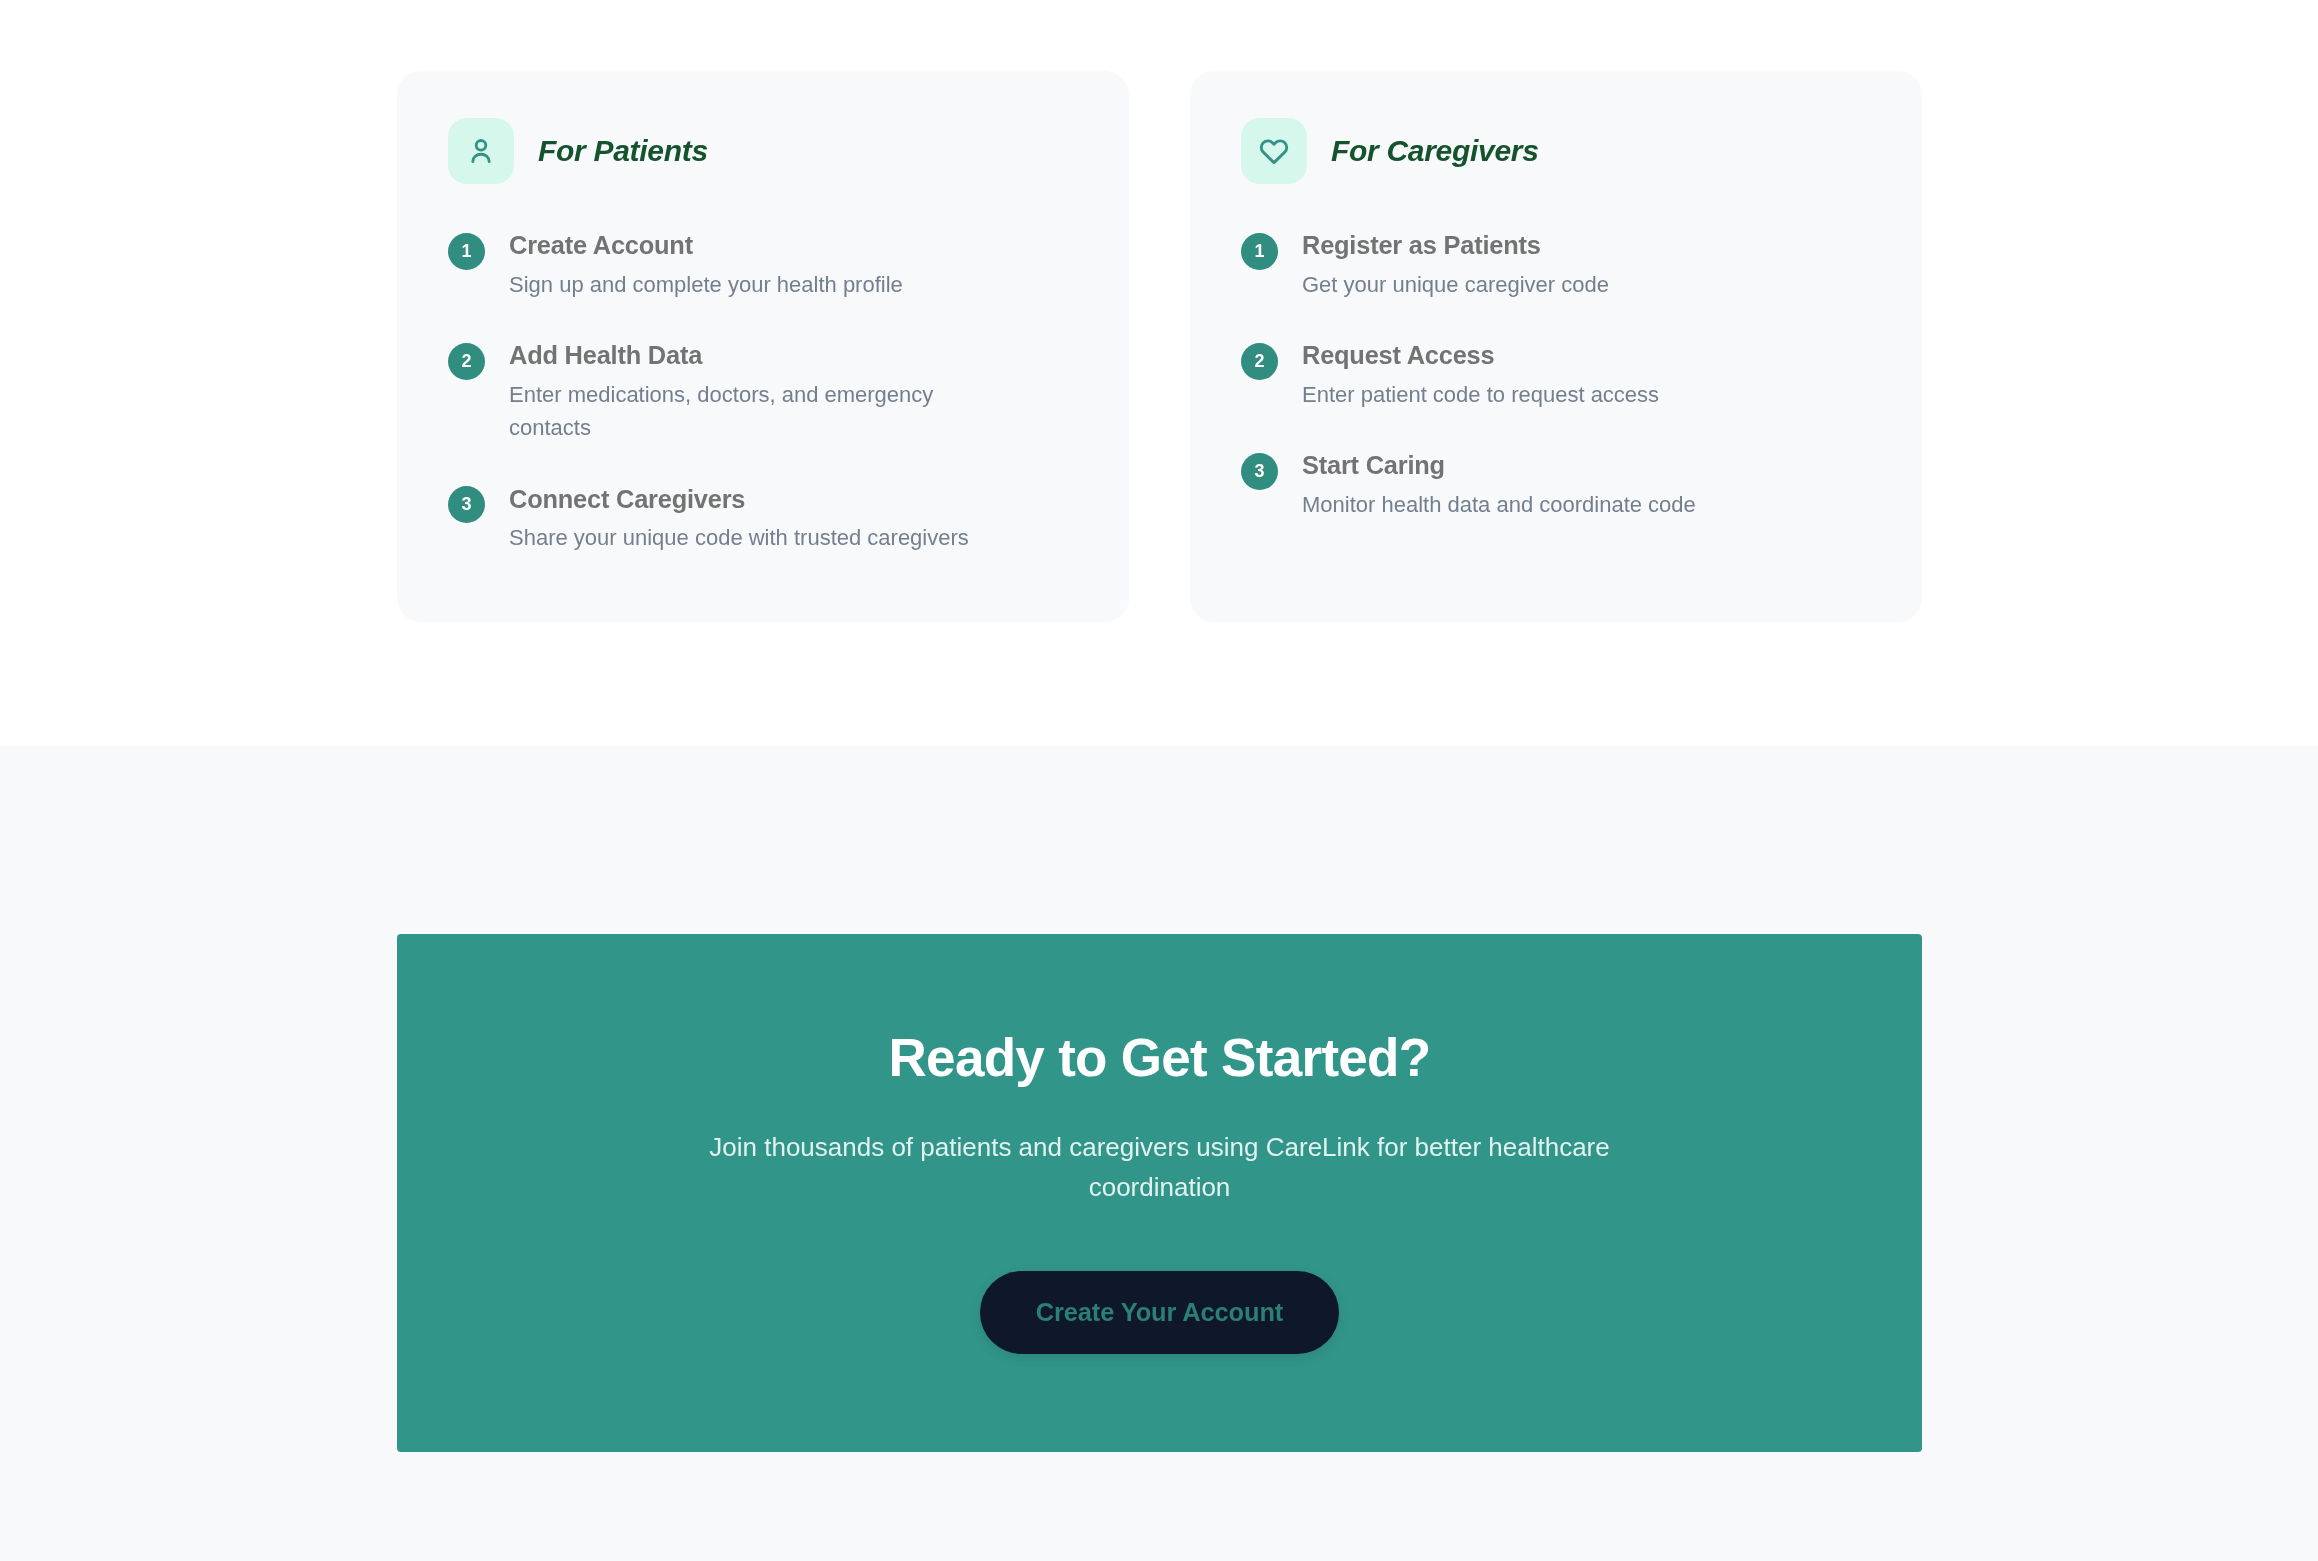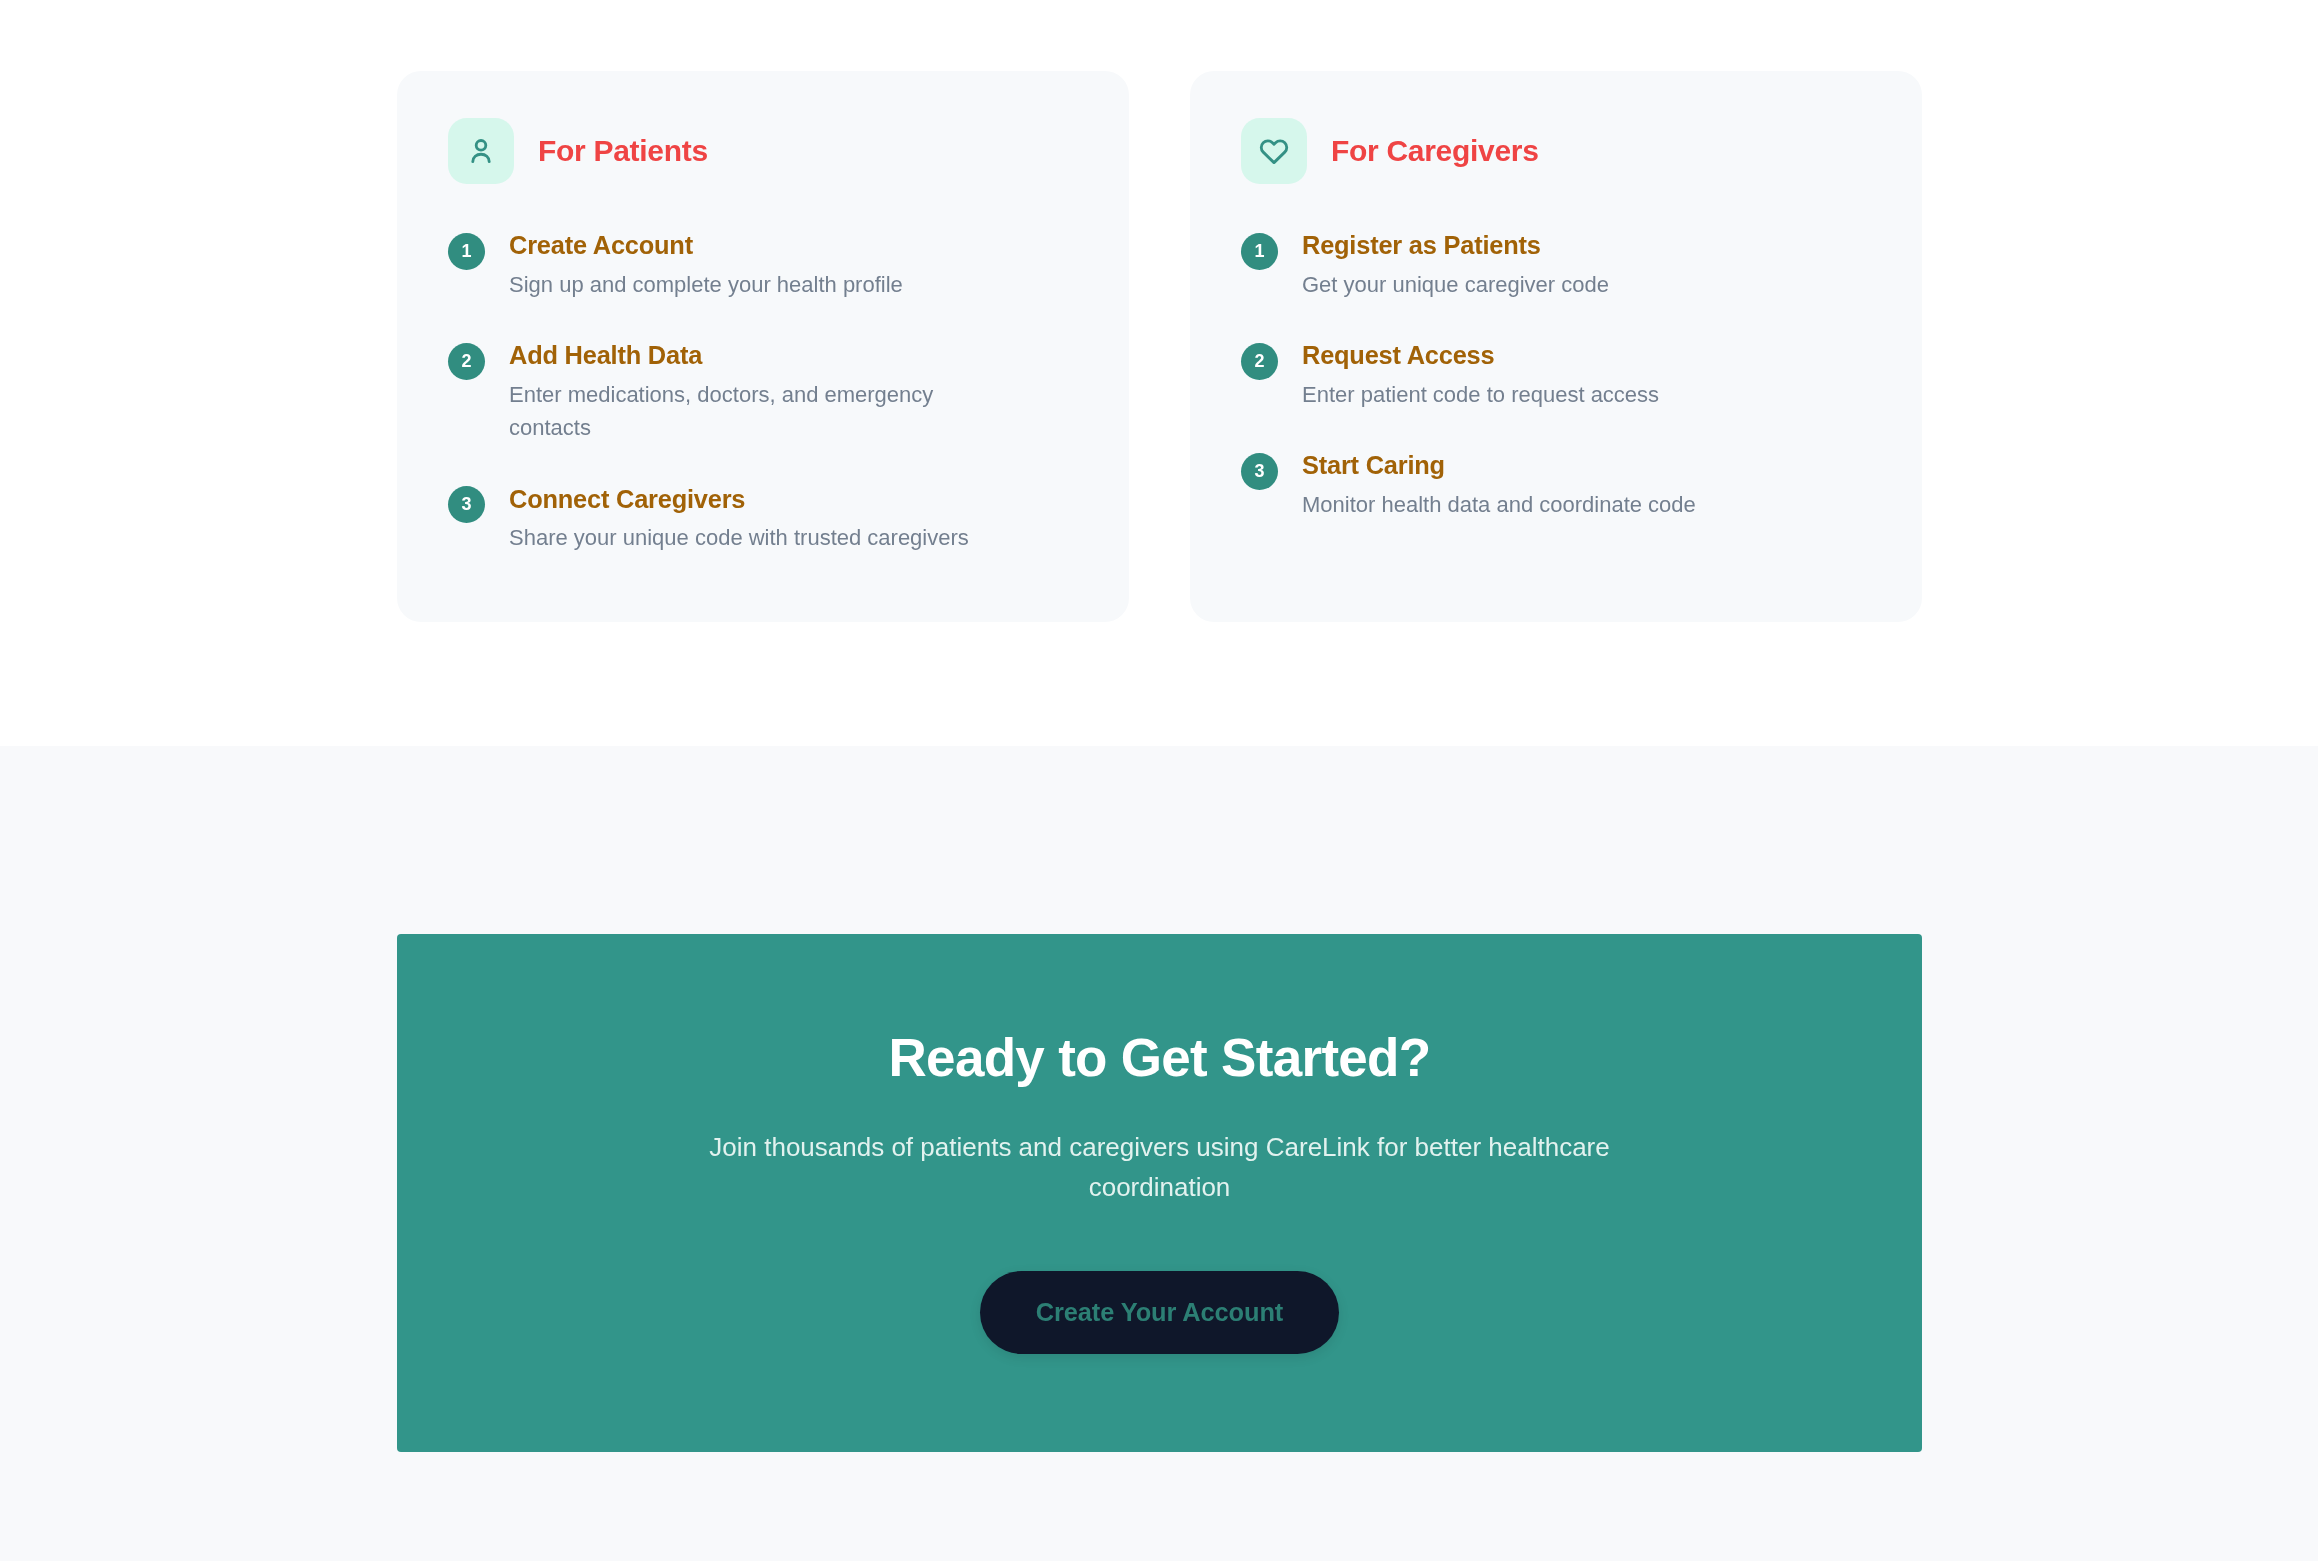--- a/index.html
+++ b/index.html
@@ -57,22 +57,23 @@
     align-items: center;
     justify-content: center;
     flex: none;
   }
 
   .role-badge svg { display: block; }
 
   .role-title {
     font-size: 30px;
     font-weight: 700;
-    color: #ef4444;
+    color: #14532d;
     letter-spacing: -0.3px;
+    font-style: italic;
   }
 
   .steps { display: flex; flex-direction: column; gap: 40px; }
 
   .step { display: flex; gap: 24px; align-items: flex-start; }
 
   .step-num {
     width: 37px;
     height: 37px;
     border-radius: 50%;
@@ -85,21 +86,21 @@
     justify-content: center;
     flex: none;
     margin-top: 1.7px;
   }
 
   .step-body { padding-top: 0; }
 
   .step-title {
     font-size: 25.4px;
     font-weight: 700;
-    color: #a16207;
+    color: #737373;
     letter-spacing: -0.2px;
     margin-bottom: 7.6px;
   }
 
   .step-desc {
     font-size: 22px;
     font-weight: 400;
     color: #737f8f;
     line-height: 1.52;
     max-width: 492px;

